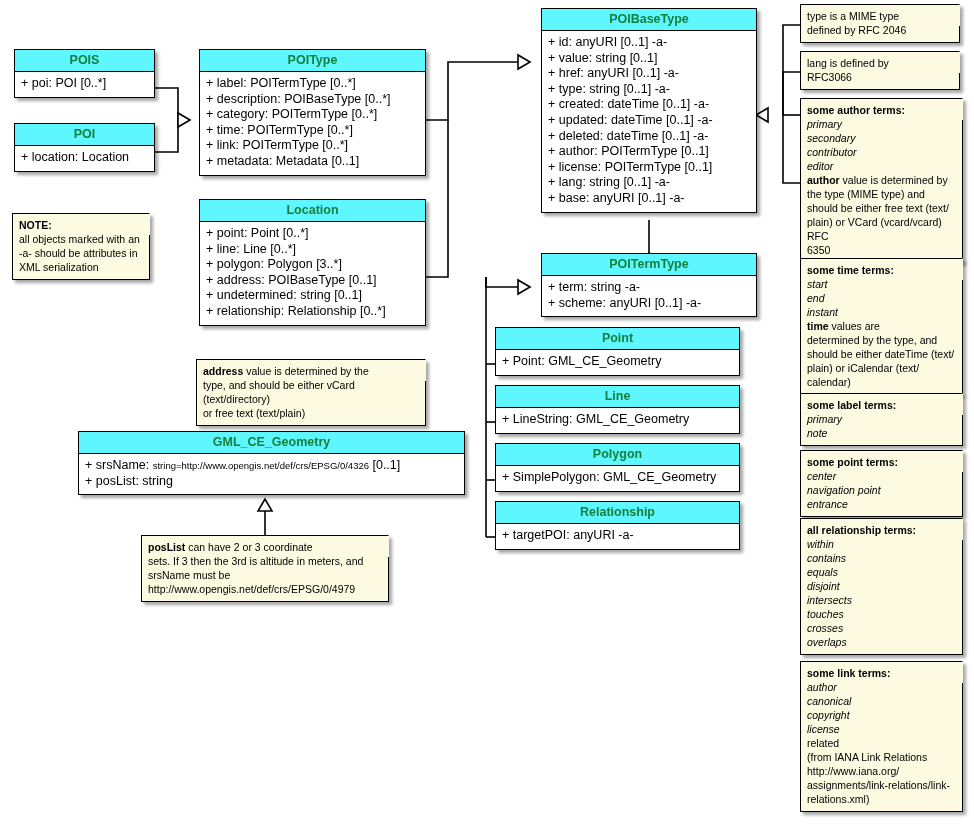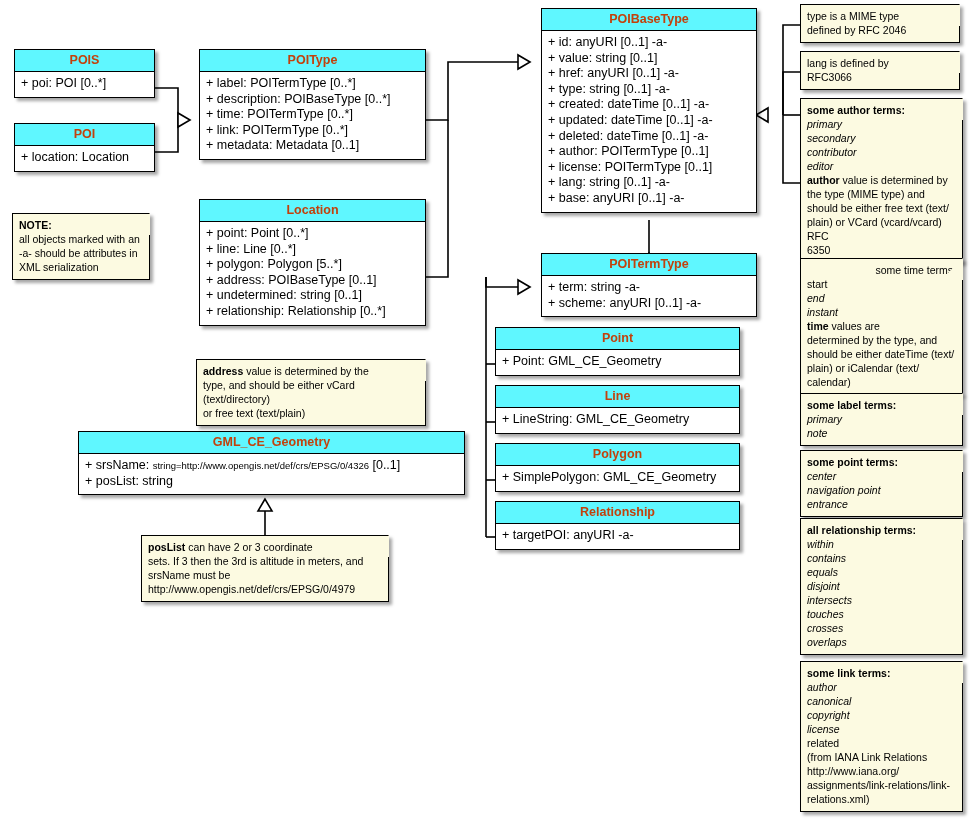--- a/index.html
+++ b/index.html
@@ -4,21 +4,21 @@
 <style>
   html,body{margin:0;padding:0;background:#ffffff;}
   body{font-family:"Liberation Sans", sans-serif;}
   #canvas{position:relative;width:974px;height:831px;overflow:hidden;background:#fff;}
 
   
   .uml{position:absolute;border:1.5px solid #000;background:#ffffff;
        box-shadow:3px 3px 3px rgba(0,0,0,.35);box-sizing:border-box;}
   .uml .hdr{background:#5ff7ff;border-bottom:1.5px solid #000;
             font-weight:bold;font-size:12.5px;text-align:center;
-            padding:4px 2px 4px;color:#c2410c;line-height:13px;}
+            padding:4px 2px 4px;color:#15803d;line-height:13px;}
   .uml .body{padding:4px 6px 5px;font-size:12.5px;line-height:15.6px;color:#000;}
   .uml .body div{white-space:nowrap;}
   .small{font-size:9.5px;}
 
   
   .note{position:absolute;background:#fcfae1;border:1.2px solid #000;
         box-shadow:3px 3px 3px rgba(0,0,0,.35);box-sizing:border-box;
         font-size:10.5px;line-height:14px;color:#000;padding:4px 6px 5px;}
   .note .foldline{position:absolute;top:-1px;right:-1px;width:0;height:0;
         border-top:22px solid transparent;border-right:22px solid #fcfae1;}
@@ -83,20 +83,21 @@
     <div class="body">
       <div>+ location: Location</div>
     </div>
   </div>
 
   <div class="uml" style="left:199px;top:49px;width:227px;">
     <div class="hdr">POIType</div>
     <div class="body">
       <div>+ label: POITermType [0..*]</div>
       <div>+ description: POIBaseType [0..*]</div>
+      <div>+ category: POITermType [0..*]</div>
       <div>+ time: POITermType [0..*]</div>
       <div>+ link: POITermType [0..*]</div>
       <div>+ metadata: Metadata [0..1]</div>
     </div>
   </div>
 
   <div class="uml" style="left:541px;top:8px;width:216px;">
     <div class="hdr">POIBaseType</div>
     <div class="body">
       <div>+ id: anyURI [0..1] -a-</div>
@@ -111,21 +112,21 @@
       <div>+ lang: string [0..1] -a-</div>
       <div>+ base: anyURI [0..1] -a-</div>
     </div>
   </div>
 
   <div class="uml" style="left:199px;top:199px;width:227px;">
     <div class="hdr">Location</div>
     <div class="body">
       <div>+ point: Point [0..*]</div>
       <div>+ line: Line [0..*]</div>
-      <div>+ polygon: Polygon [5..*]</div>
+      <div>+ polygon: Polygon [3..*]</div>
       <div>+ address: POIBaseType [0..1]</div>
       <div>+ undetermined: string [0..1]</div>
       <div>+ relationship: Relationship [0..*]</div>
     </div>
   </div>
 
   <div class="uml" style="left:541px;top:253px;width:216px;">
     <div class="hdr">POITermType</div>
     <div class="body">
       <div>+ term: string -a-</div>
@@ -213,22 +214,22 @@
     <div style="font-style:italic;">editor</div>
     <div><b>author</b><span> value is determined by</span></div>
     <div>the type (MIME type) and</div>
     <div>should be either free text (text/</div>
     <div>plain) or VCard (vcard/vcard) RFC</div>
     <div>6350</div>
   </div>
 
   <div class="note" style="left:800px;top:258px;width:163px;">
     <div class="foldline"></div>
-    <div style="font-weight:normal;text-align:right;">some time terms:</div>
-    <div style="">start</div>
+    <div style="font-weight:bold;">some time terms:</div>
+    <div style="font-style:italic;">start</div>
     <div style="font-style:italic;">end</div>
     <div style="font-style:italic;">instant</div>
     <div><b>time</b><span> values are</span></div>
     <div>determined by the type, and</div>
     <div>should be either dateTime (text/</div>
     <div>plain) or iCalendar (text/</div>
     <div>calendar)</div>
   </div>
 
   <div class="note" style="left:800px;top:393px;width:163px;">

